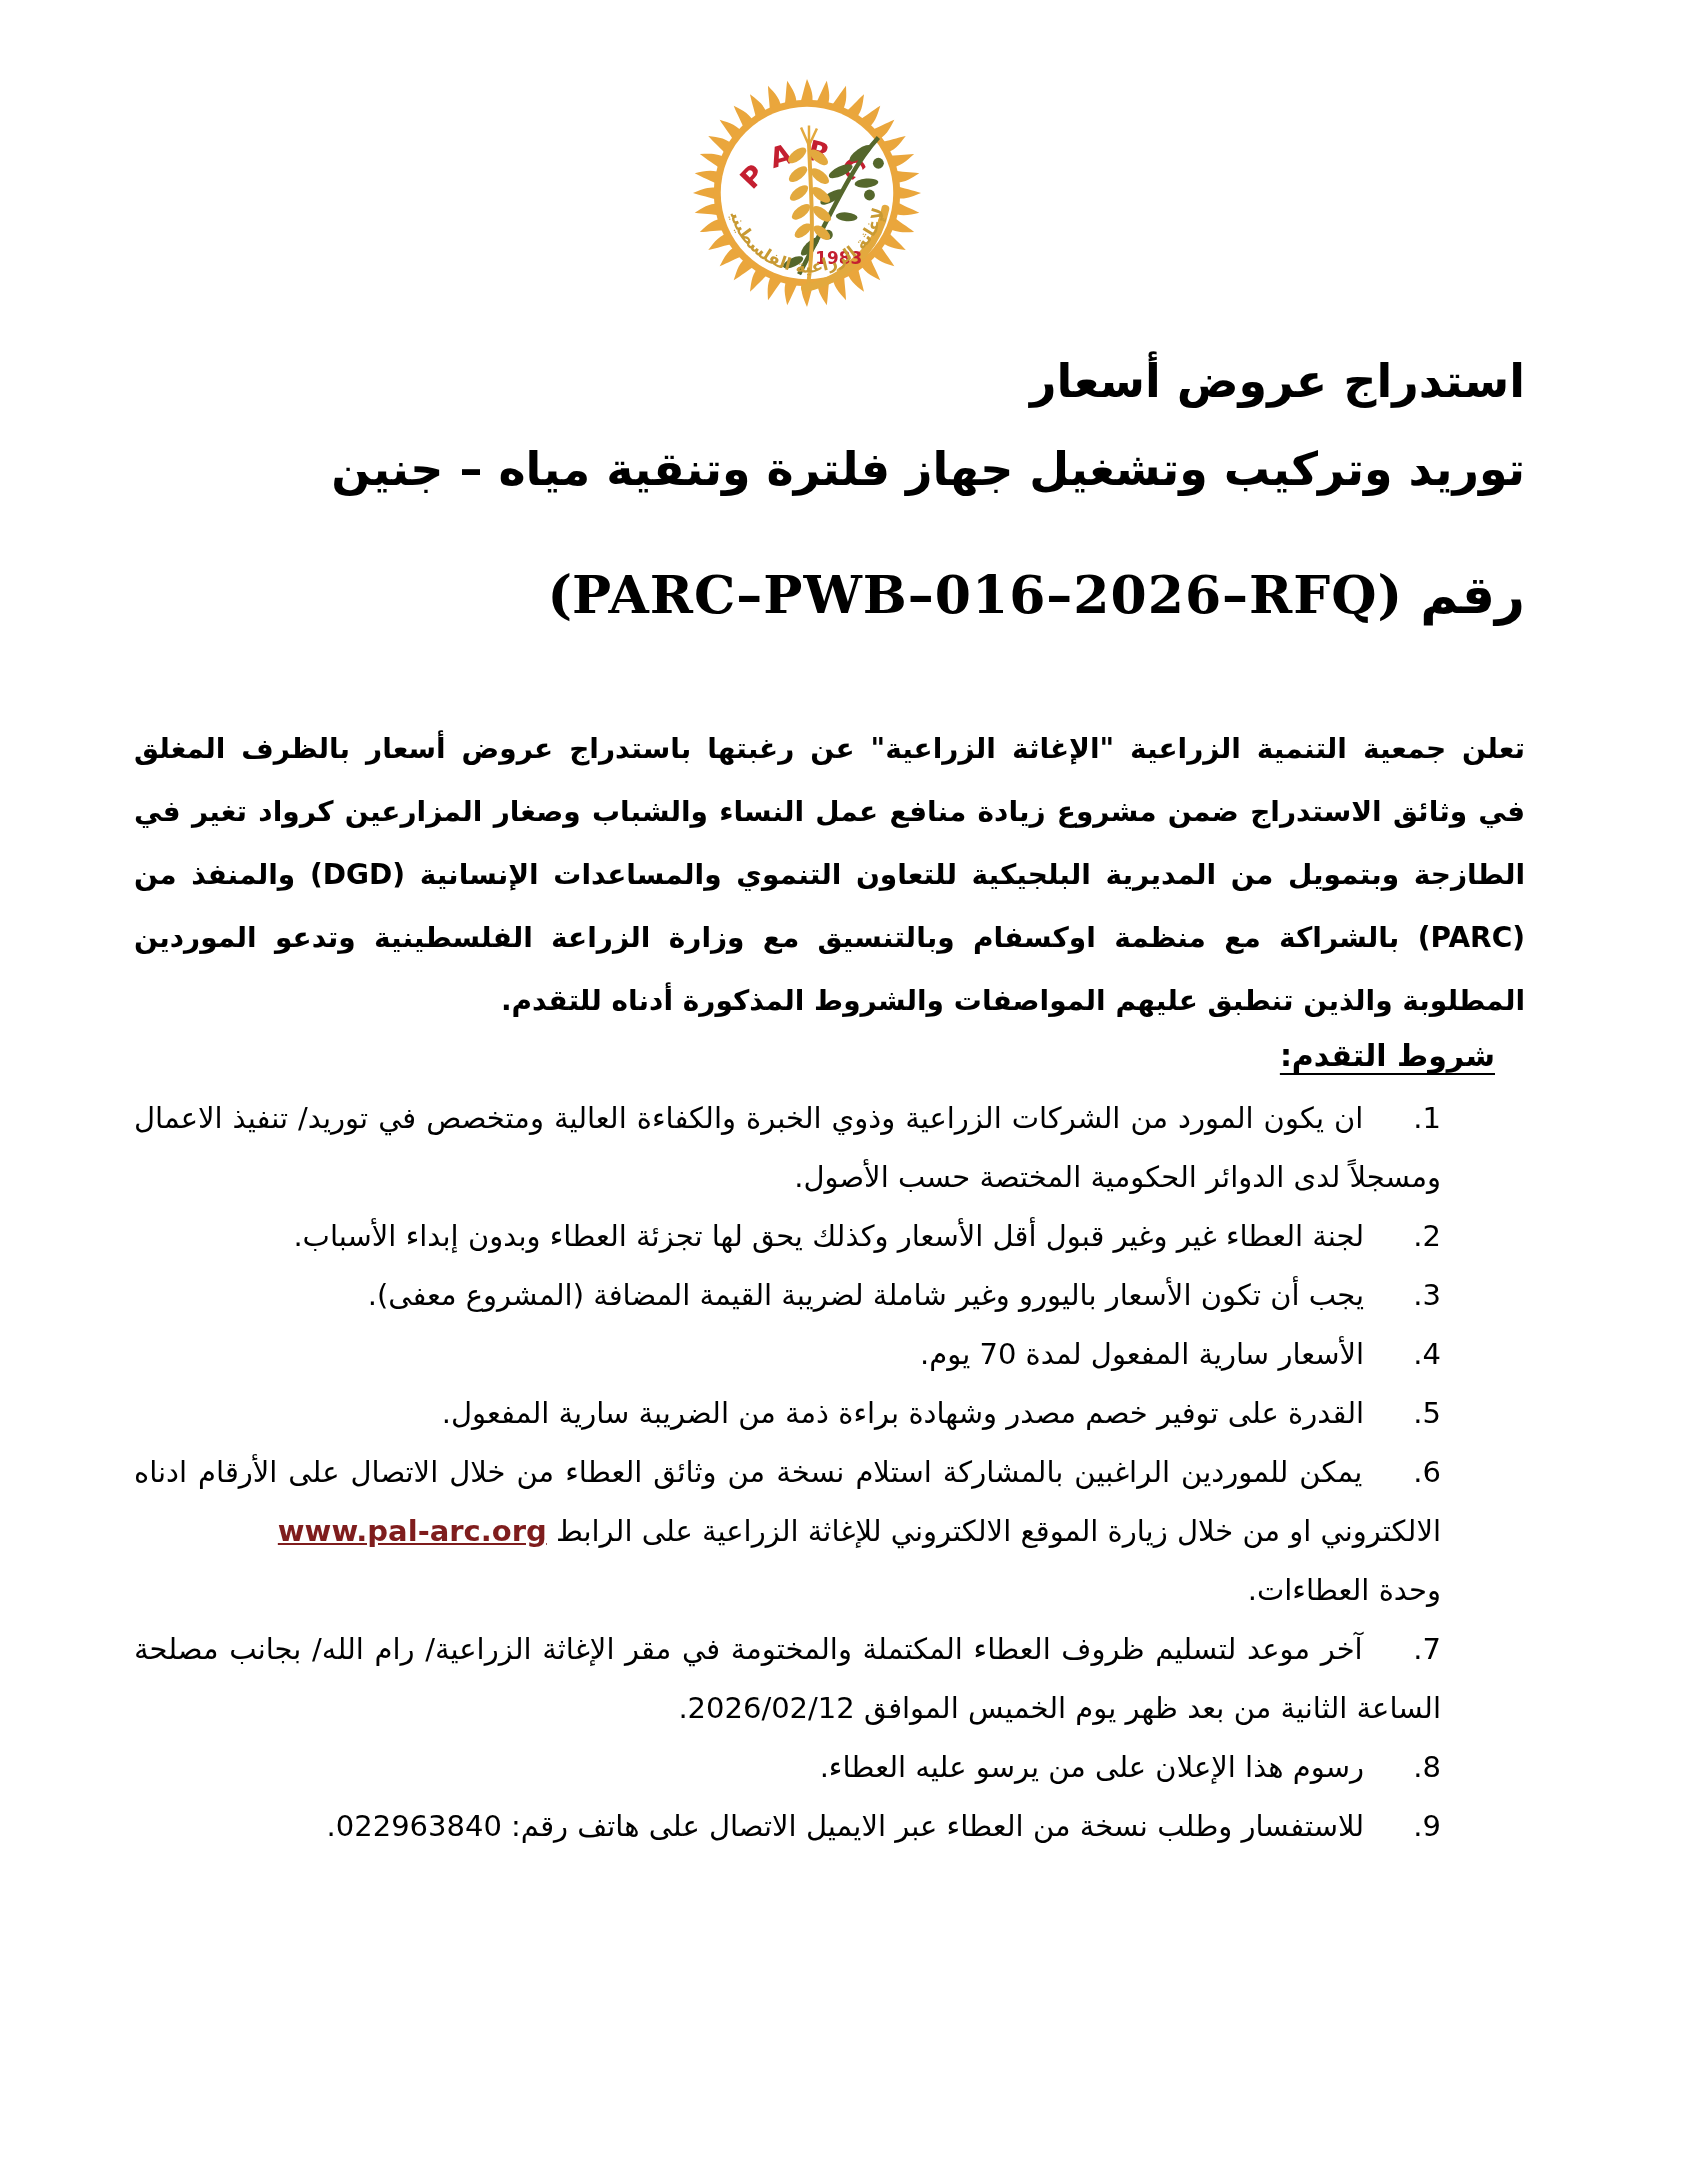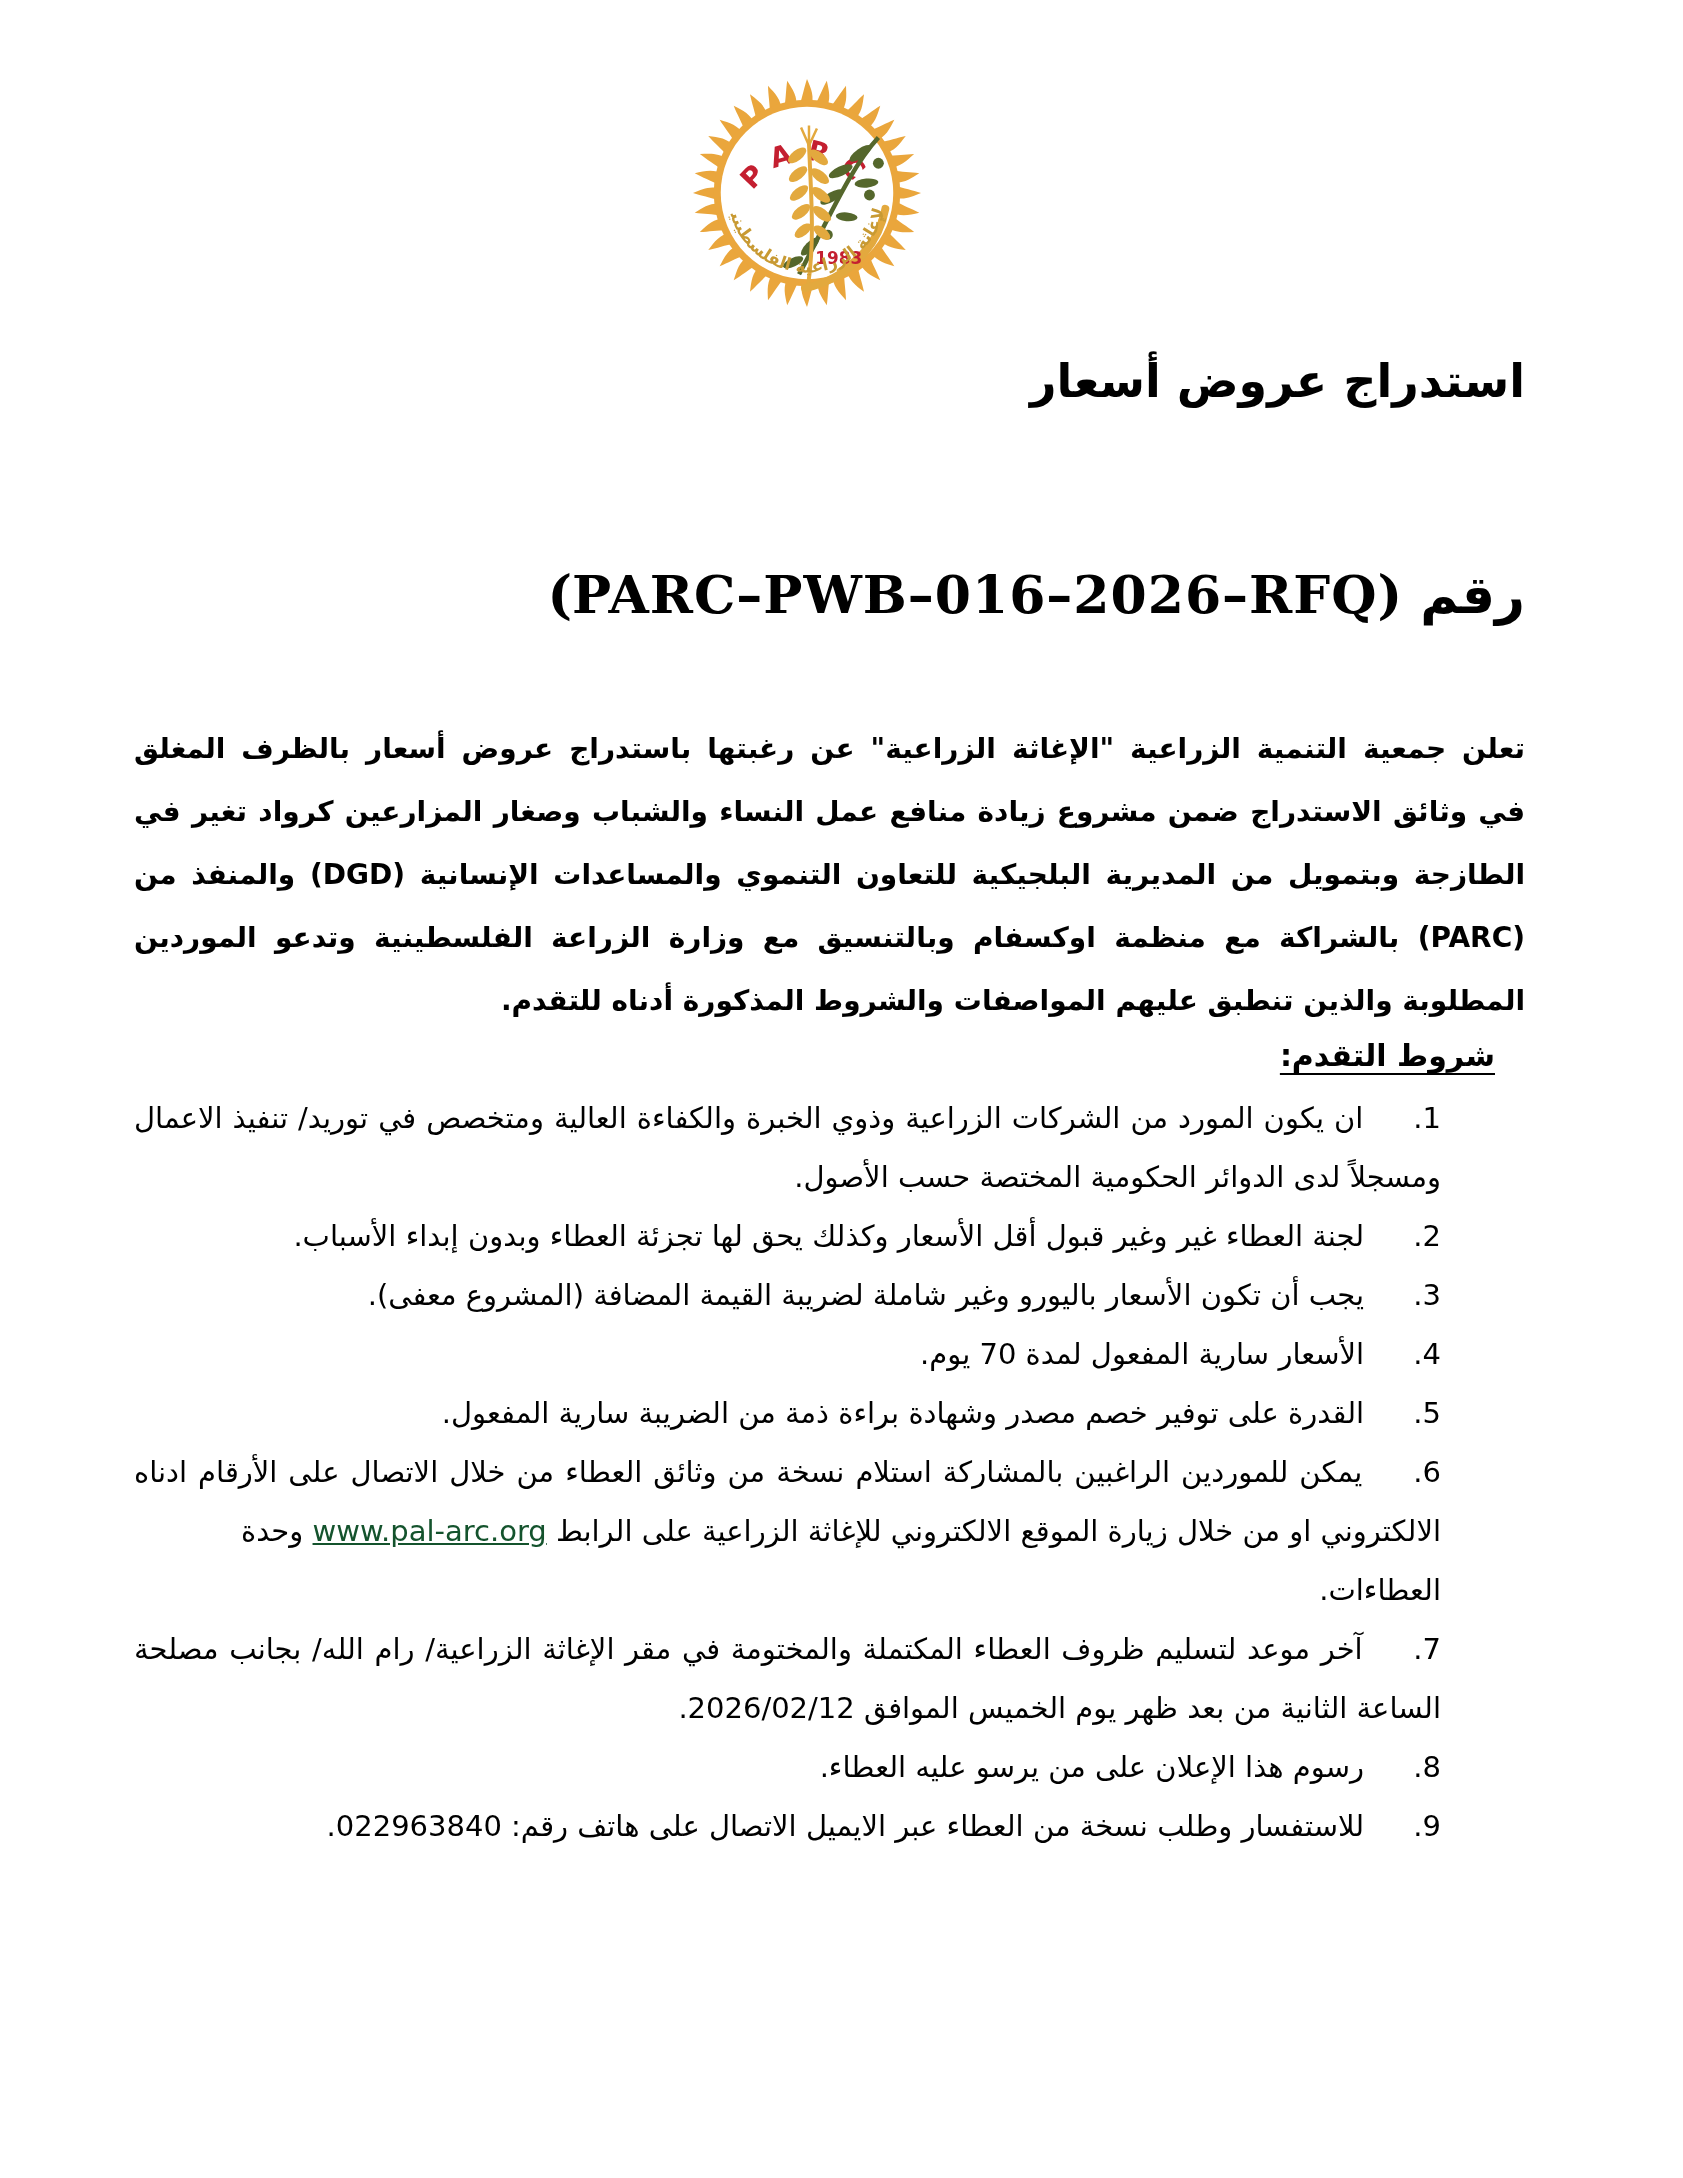--- a/index.html
+++ b/index.html
@@ -44,21 +44,21 @@
     list-style:none;margin:0;padding:0;
   }
   .cond{padding-left:0;padding-right:0;}
   .cline{min-height:59px;line-height:59px;padding-right:84px;}
   .cline.stretch{text-align:justify;text-align-last:justify;overflow:hidden;height:59px;}
   .cline.center{text-align:right;padding-right:84px;padding-left:84px;}
   .marker{
     direction:ltr;unicode-bidi:bidi-override;
     display:inline-block;margin-left:40px;
   }
-  .link{color:#14532d;text-decoration:underline;}
+  .link{color:#7f1d1d;text-decoration:underline;font-weight:bold;}
   svg text{font-family:"DejaVu Sans",sans-serif;}
 </style>
 </head>
 <body>
 
 <div class="page">
 
   <div class="logo">
     <svg viewBox="0 0 236 236" width="234" height="234">
       <defs>
@@ -140,20 +140,21 @@
         <path d="M 150,196 C 174,182 188,162 193,142" stroke="#E3A93E" stroke-width="4" fill="none" stroke-linecap="round"></path>
       </g>
       <text x="150" y="190" font-size="17" font-weight="bold" fill="#C41F30" text-anchor="middle">1983</text>
       <text font-size="17" font-weight="bold" fill="#C89A33">
         <textPath href="#arcBottom" startOffset="50%" text-anchor="middle">الإغاثة الزراعية الفلسطينية</textPath>
       </text>
     </svg>
   </div>
 
   <div class="title-line title-1">استدراج عروض أسعار</div>
+  <div class="title-line title-2">توريد وتركيب وتشغيل جهاز فلترة وتنقية مياه – جنين</div>
   <div class="title-line rfq-line">
     <span>رقم</span>
     <span class="latin" dir="ltr">(PARC–PWB–016–2026–RFQ)</span>
   </div>
 
   <div class="intro">
     <div class="iline stretch">تعلن جمعية التنمية الزراعية "الإغاثة الزراعية" عن رغبتها باستدراج عروض أسعار بالظرف المغلق والمختوم لتوريد البنود الموصوفة</div>
     <div class="iline stretch">في وثائق الاستدراج ضمن مشروع زيادة منافع عمل النساء والشباب وصغار المزارعين كرواد تغير في سلسلة القيمة للخضراوات</div>
     <div class="iline stretch">
       <span>الطازجة وبتمويل من المديرية البلجيكية للتعاون التنموي والمساعدات الإنسانية</span>

